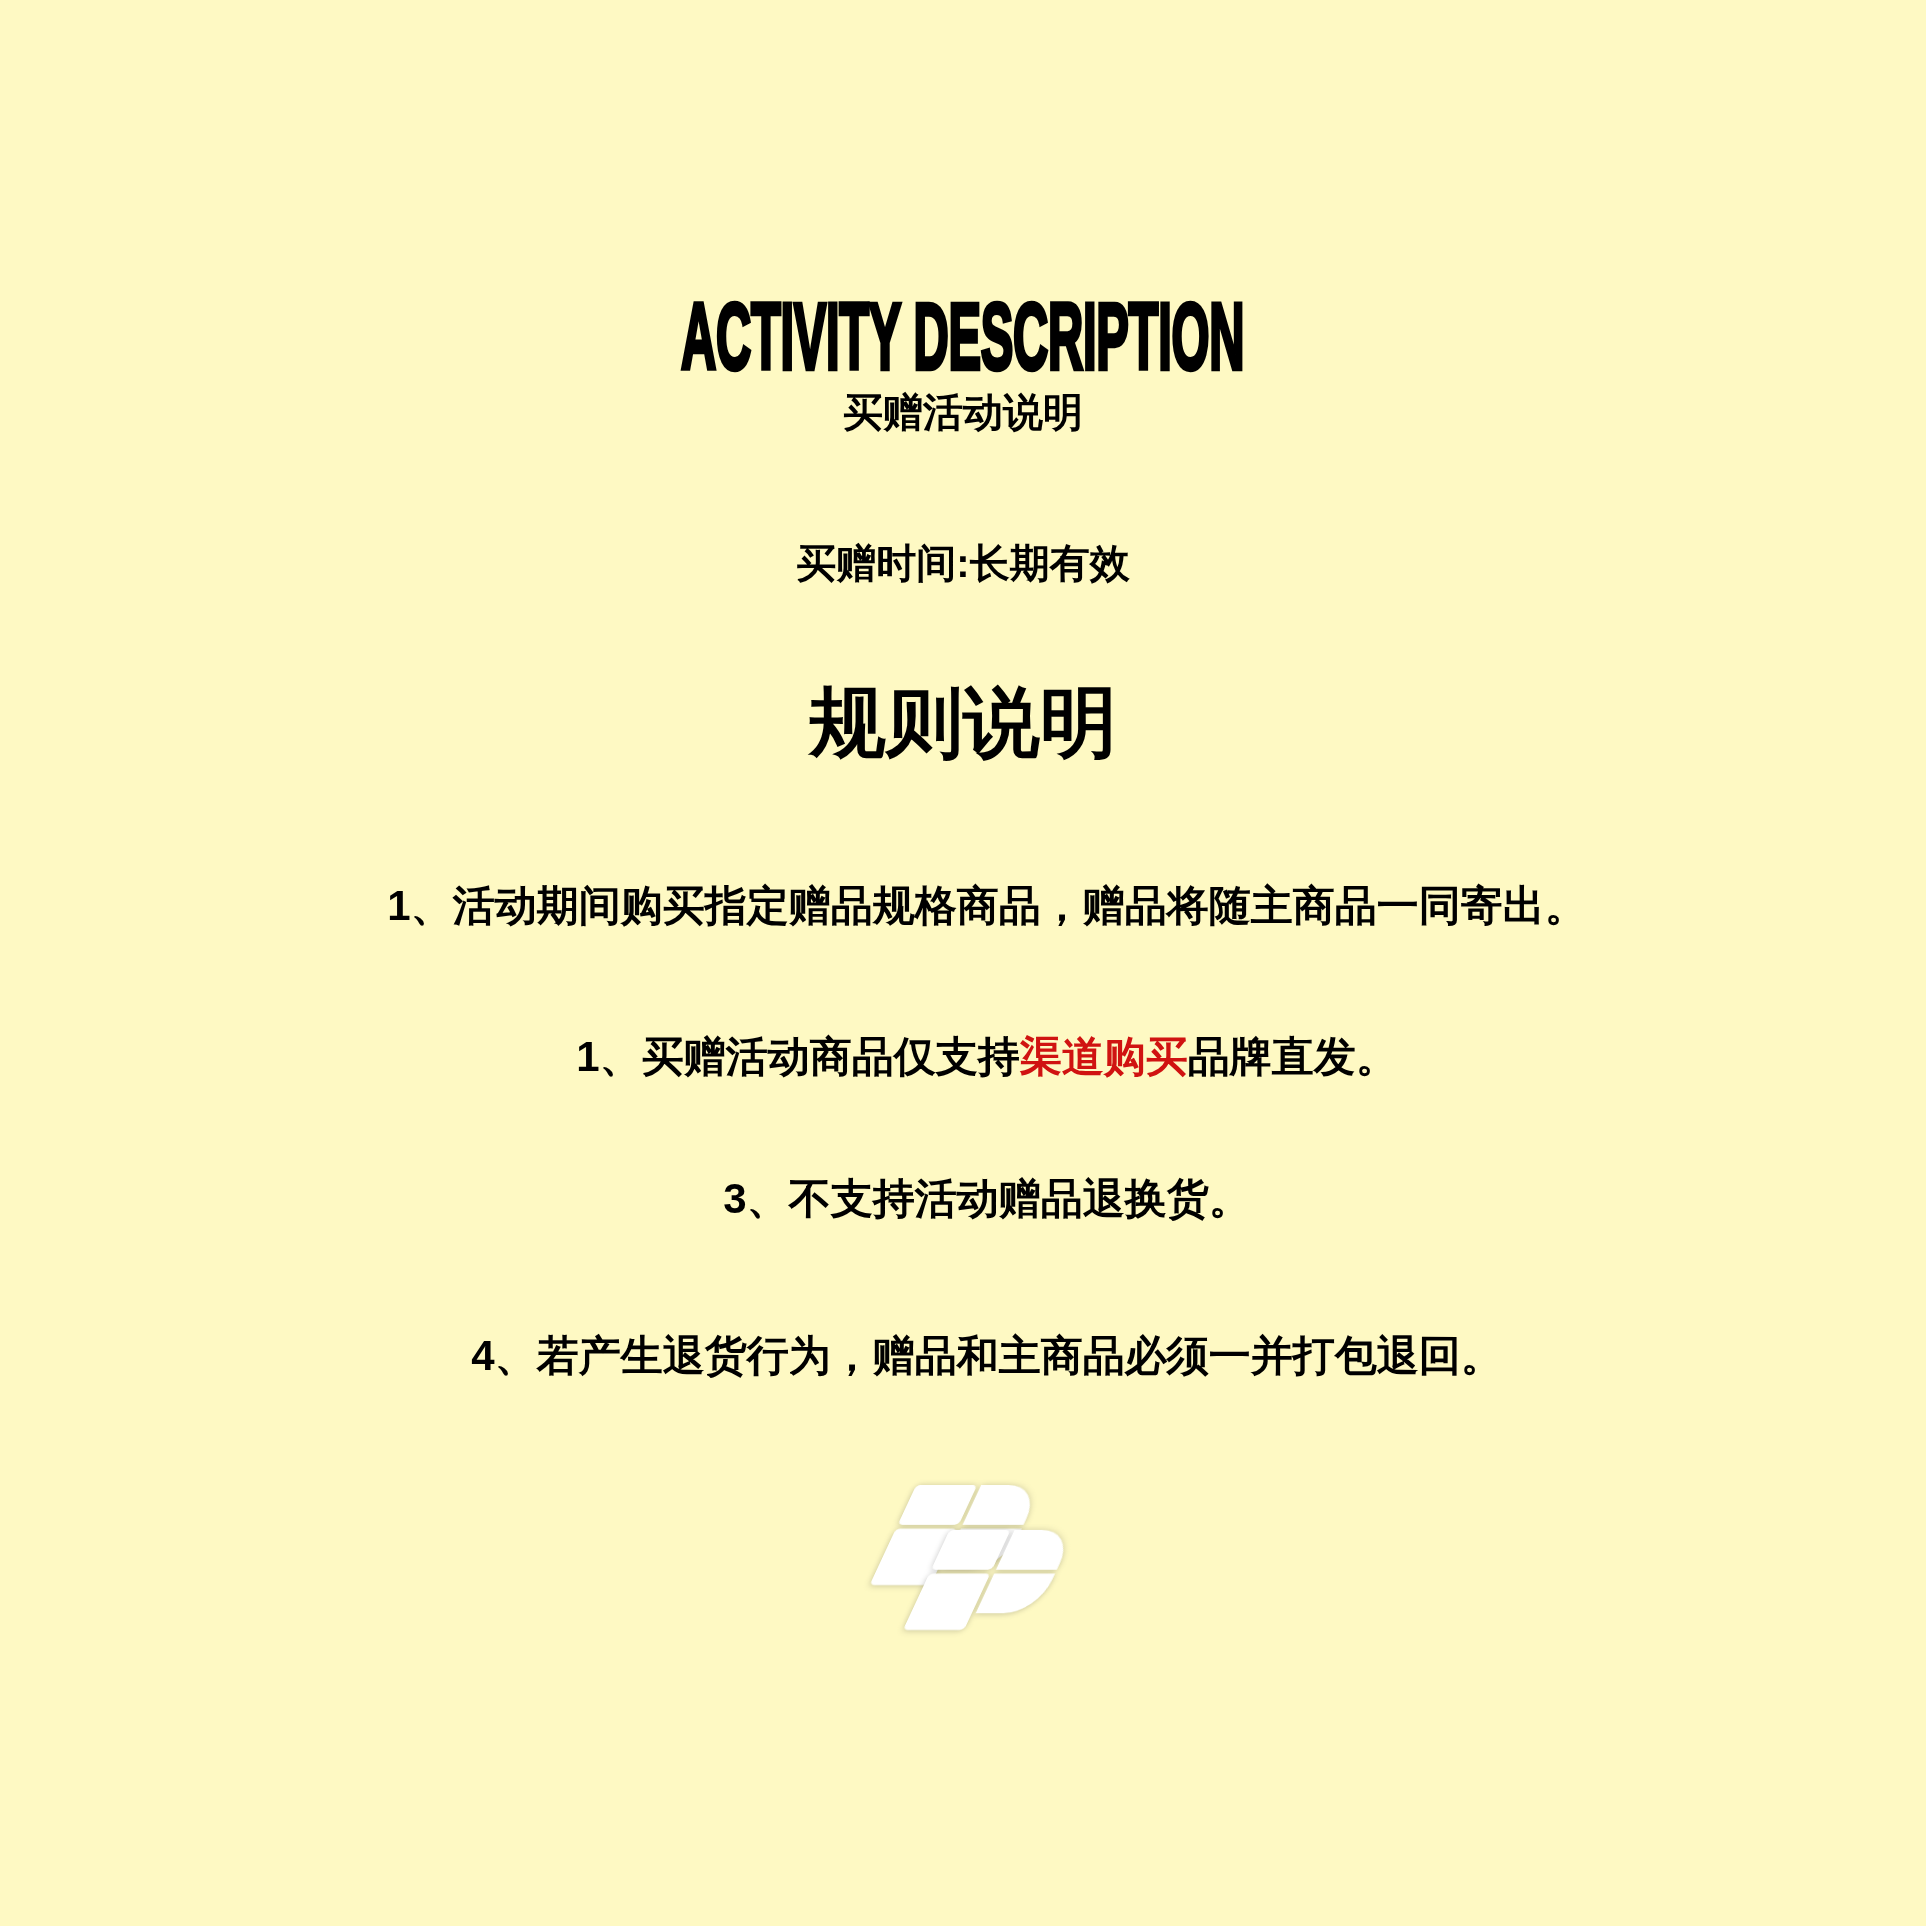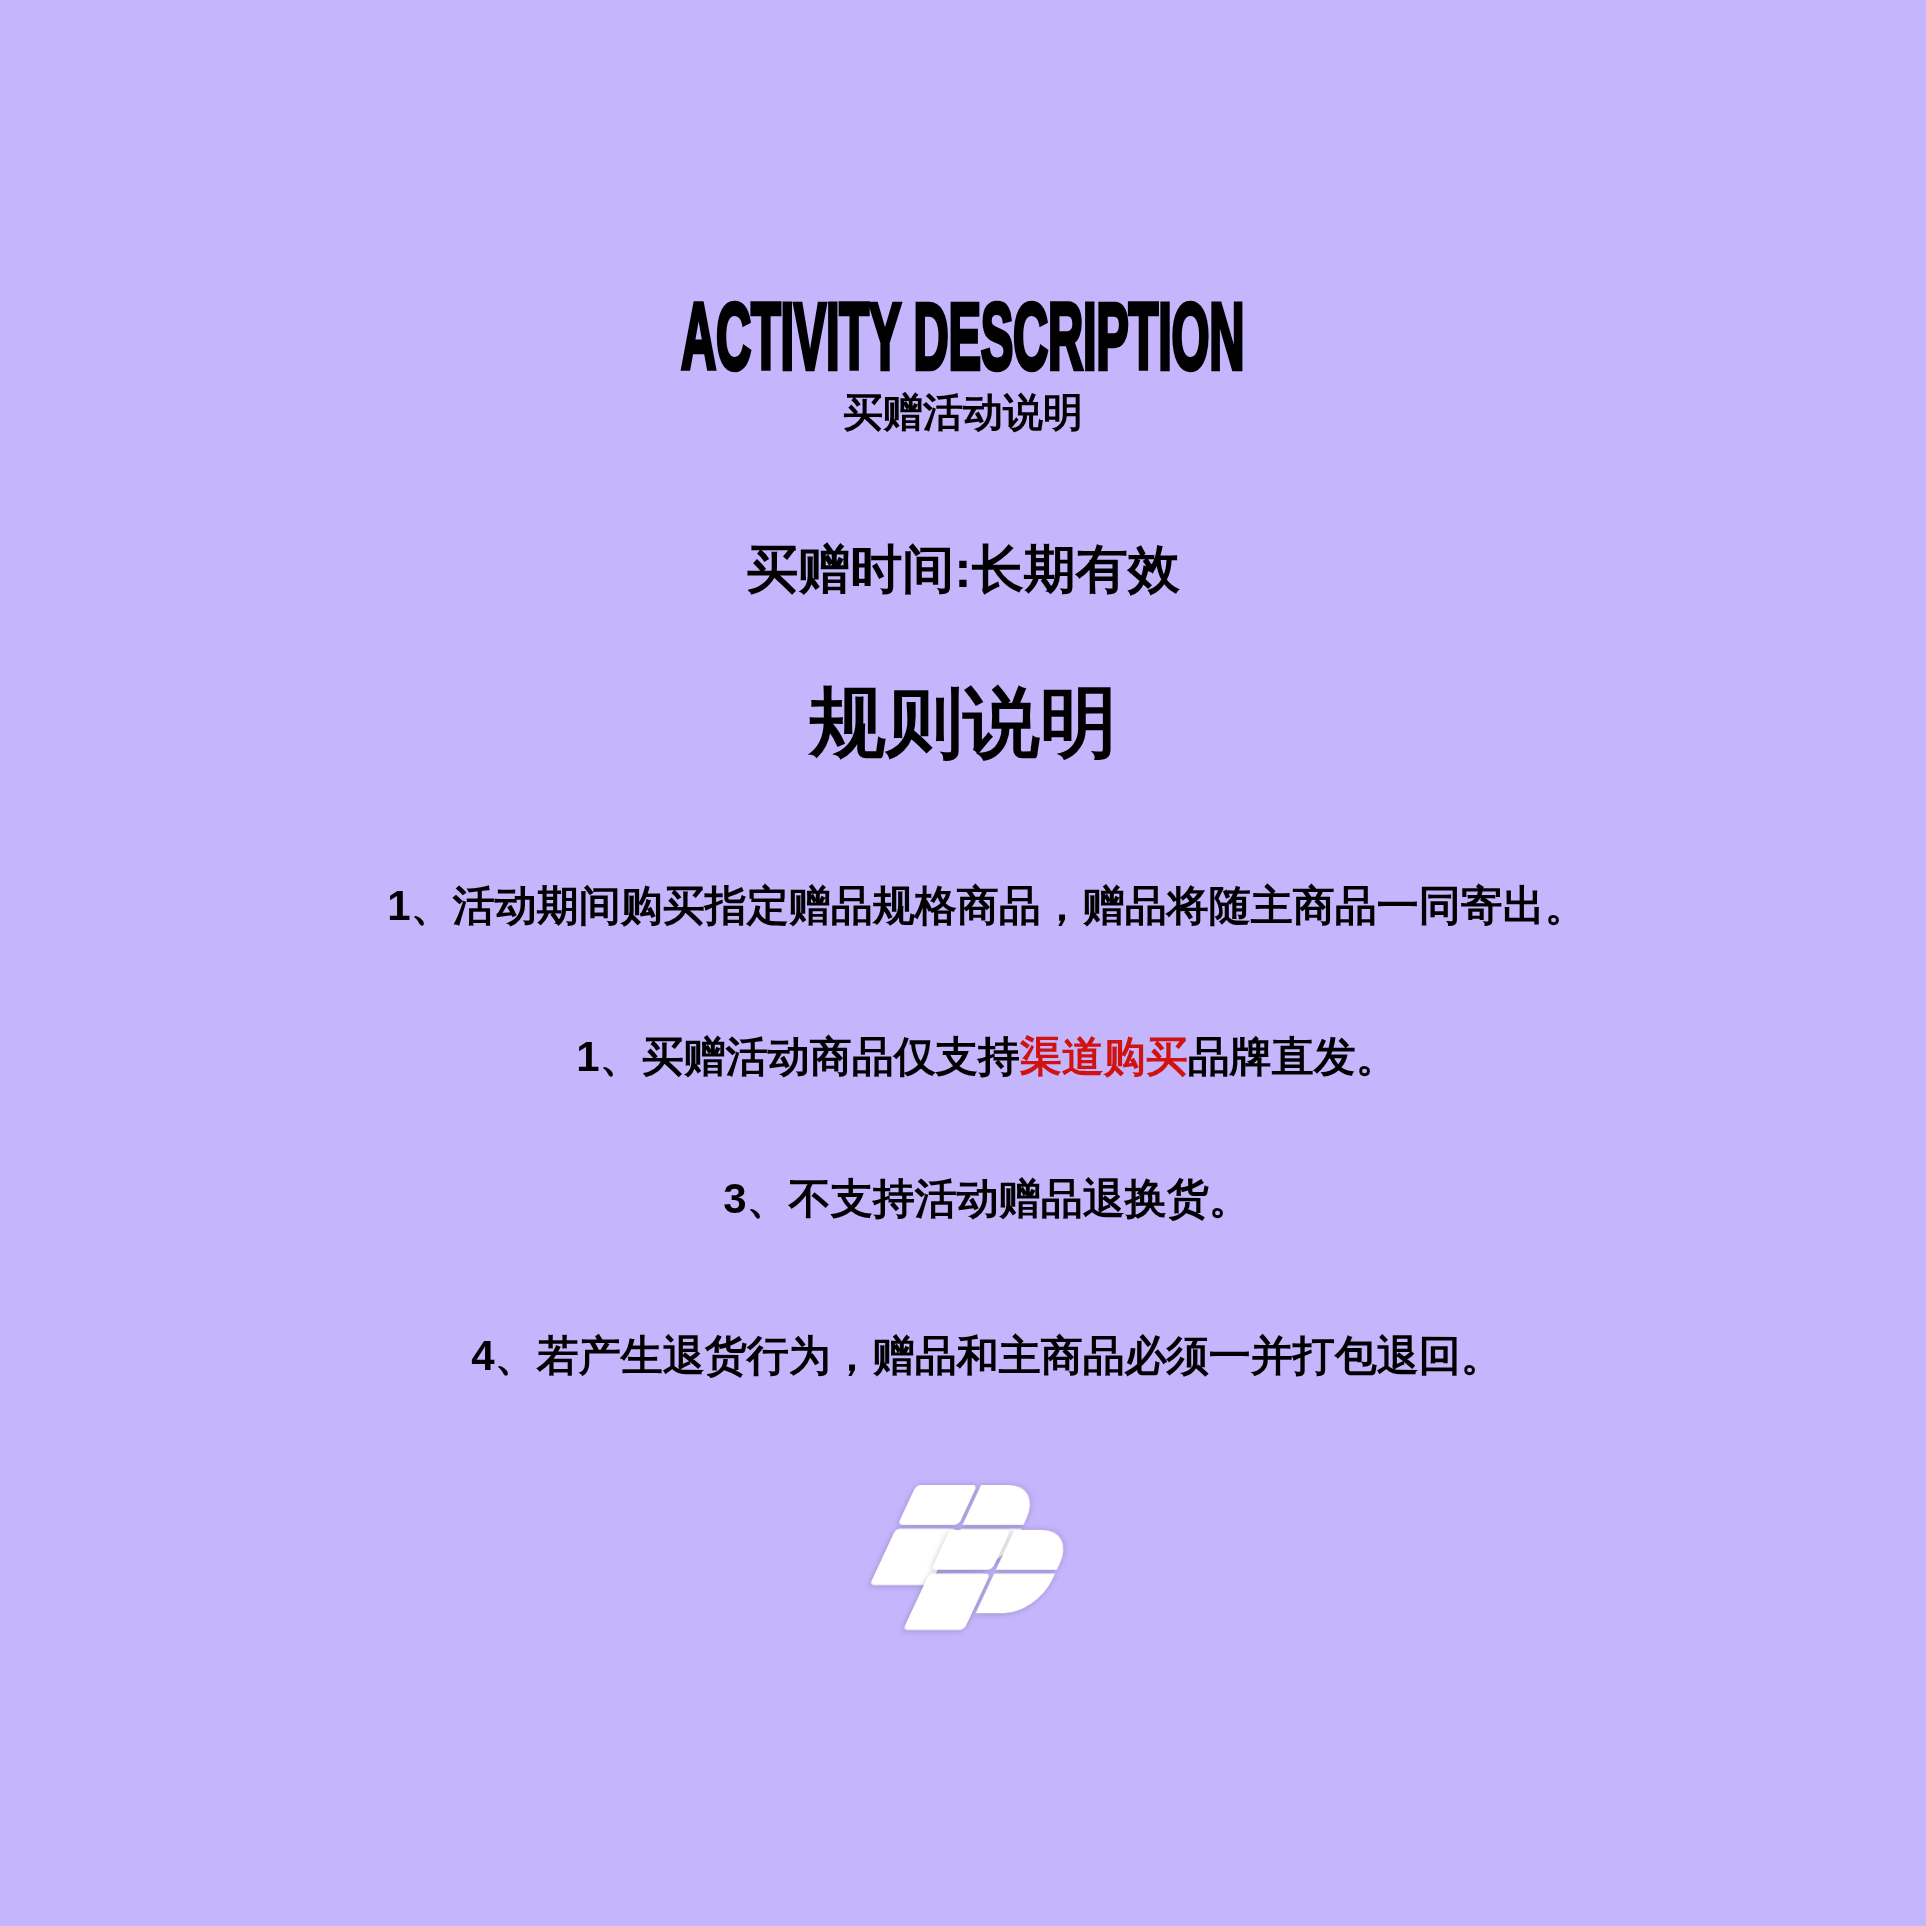--- a/index.html
+++ b/index.html
@@ -1,20 +1,20 @@
 <!DOCTYPE html>
 <html style="font-size:10.3px"><head>
 <meta charset="utf-8">
 <style>
   html,body{margin:0;padding:0;background:#ffffff;}
   .page{
     position:relative;
     width:1926px;
     height:1926px;
-    background:#c4b5fd;
+    background:#fef9c3;
     overflow:hidden;
     font-family:"Liberation Sans","DejaVu Sans",sans-serif;
     color:#000000;
   }
   .line{
     position:absolute;
     left:0;
     width:100%;
     text-align:center;
     line-height:1;
@@ -32,21 +32,21 @@
     transform:scaleX(0.52);
     transform-origin:50% 50%;
     -webkit-text-stroke:4.5px #000000;
   }
   .title-cn{
     top:392px;
     font-size:40px;
   }
   .time-line{
     top:543px;
-    font-size:52px;
+    font-size:40px;
   }
   .rules-heading{
     top:684px;
     font-size:77px;
     text-align:center;
   }
   .rule{
     font-size:42px;
     padding-left:24px;
   }

